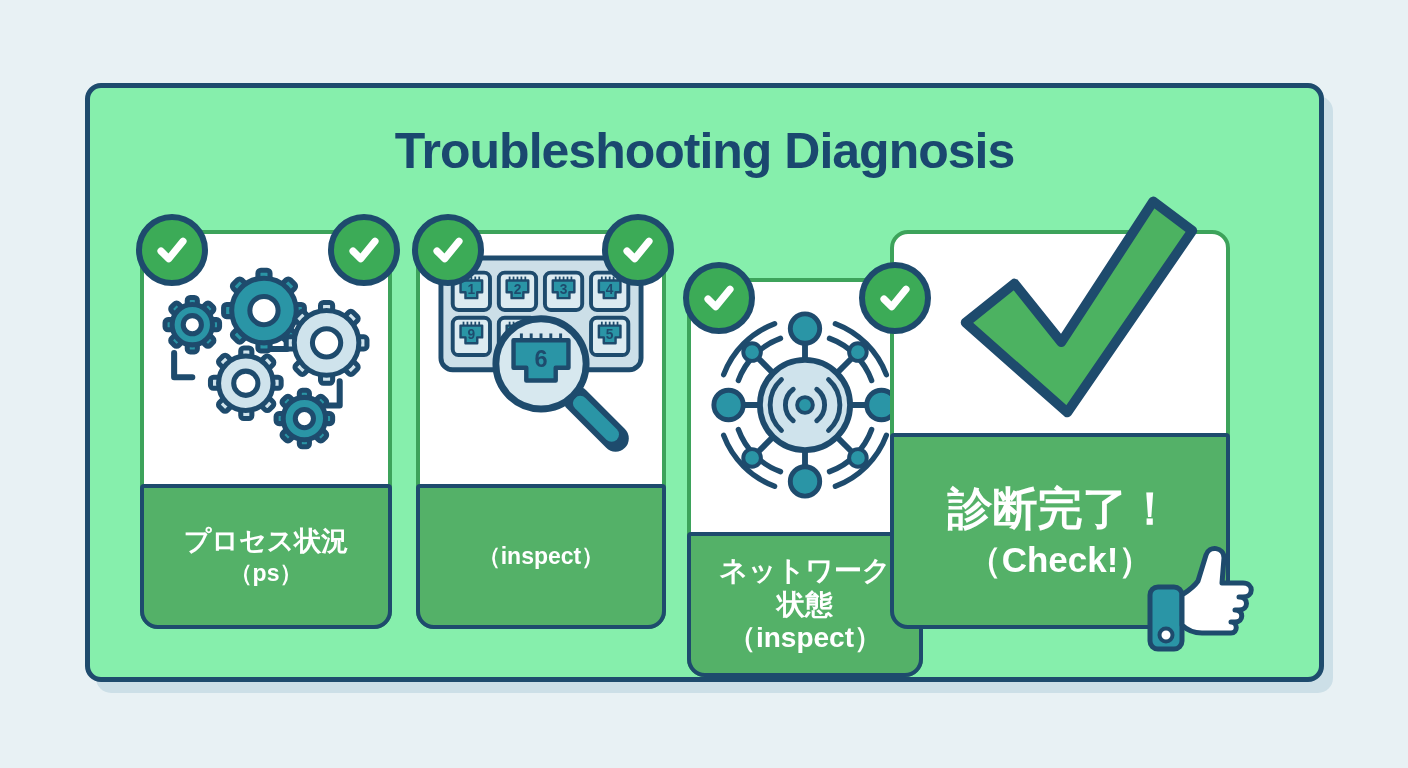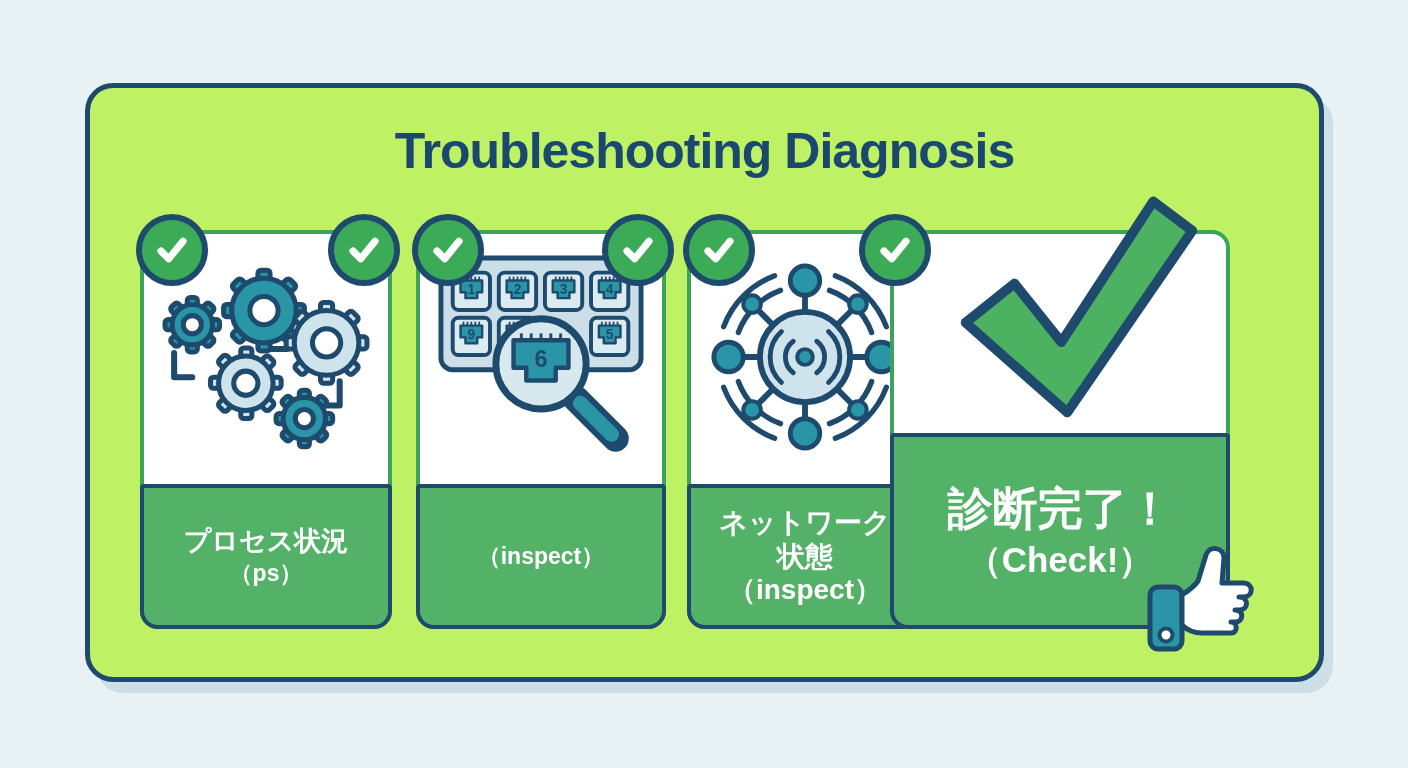--- a/index.html
+++ b/index.html
@@ -3,35 +3,35 @@
 <meta charset="utf-8">
 <style>
   html,body{margin:0;padding:0;}
   body{
     width:1408px;height:768px;overflow:hidden;position:relative;
     background:#e8f1f4;
     font-family:"Liberation Sans","DejaVu Sans",sans-serif;
   }
   .frame{
     position:absolute;left:85px;top:83px;width:1229px;height:589px;
-    background:#bef264;border:5px solid #1e4b6d;border-radius:28px;
+    background:#86efac;border:5px solid #1e4b6d;border-radius:16px;
     box-shadow:10px 12px 0 -1px #ccdfe7;
   }
   .title{
     margin:0;position:absolute;left:0;right:0;top:34px;
     text-align:center;font-size:50px;font-weight:700;color:#1a486f;
     letter-spacing:-1px;
   }
   .card{
     position:absolute;top:142px;height:391px;background:#ffffff;
     border:4px solid #3da35b;border-radius:18px;
   }
   .card-1{left:50px;width:244px;}
   .card-2{left:326px;width:242px;}
-  .card-3{left:597px;width:228px;}
+  .card-3{left:597px;width:228px;margin-top:48px;}
   .card-4{left:800px;width:320px;padding-left:12px;}
   .card-body{
     position:absolute;top:0;left:0;right:0;height:246px;
     display:flex;align-items:center;justify-content:center;
   }
   .card-label{
     position:absolute;left:-4px;right:-4px;bottom:-4px;height:137px;
     background:#54b168;border:4px solid #1e4b6d;border-radius:4px 4px 18px 18px;
     display:flex;flex-direction:column;align-items:center;justify-content:center;
     color:#ffffff;font-weight:700;text-align:center;line-height:1.25;

